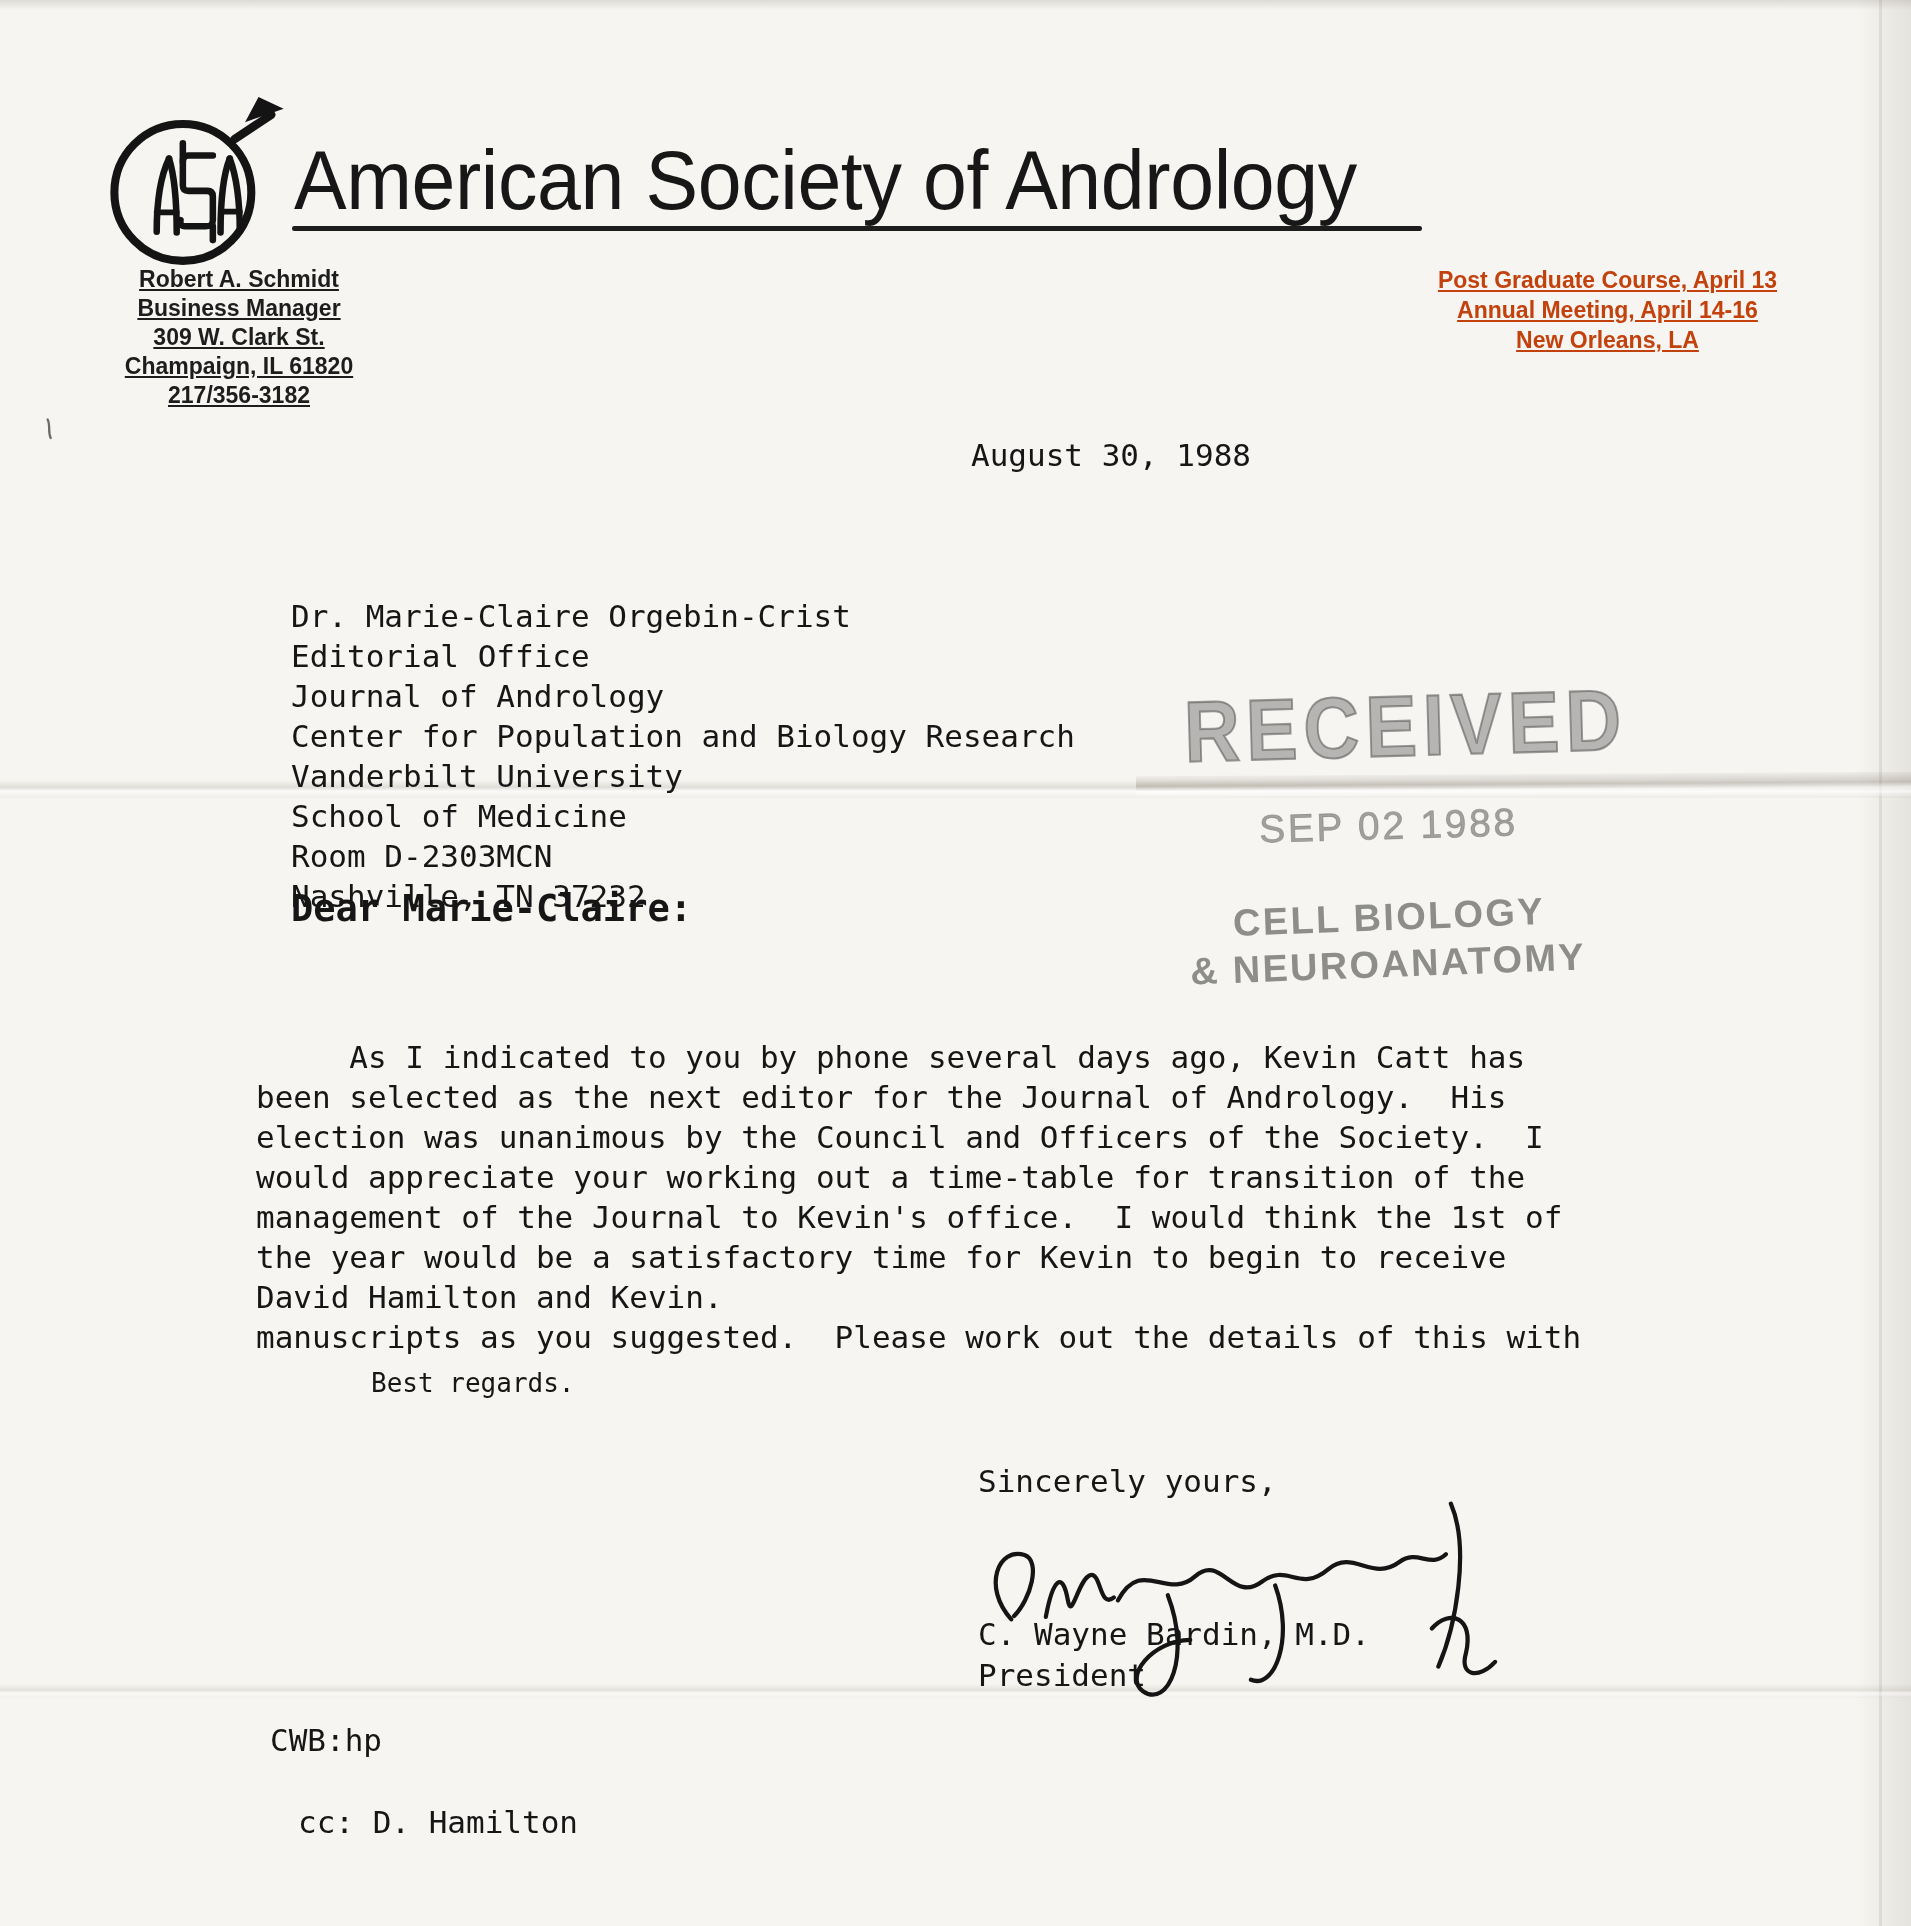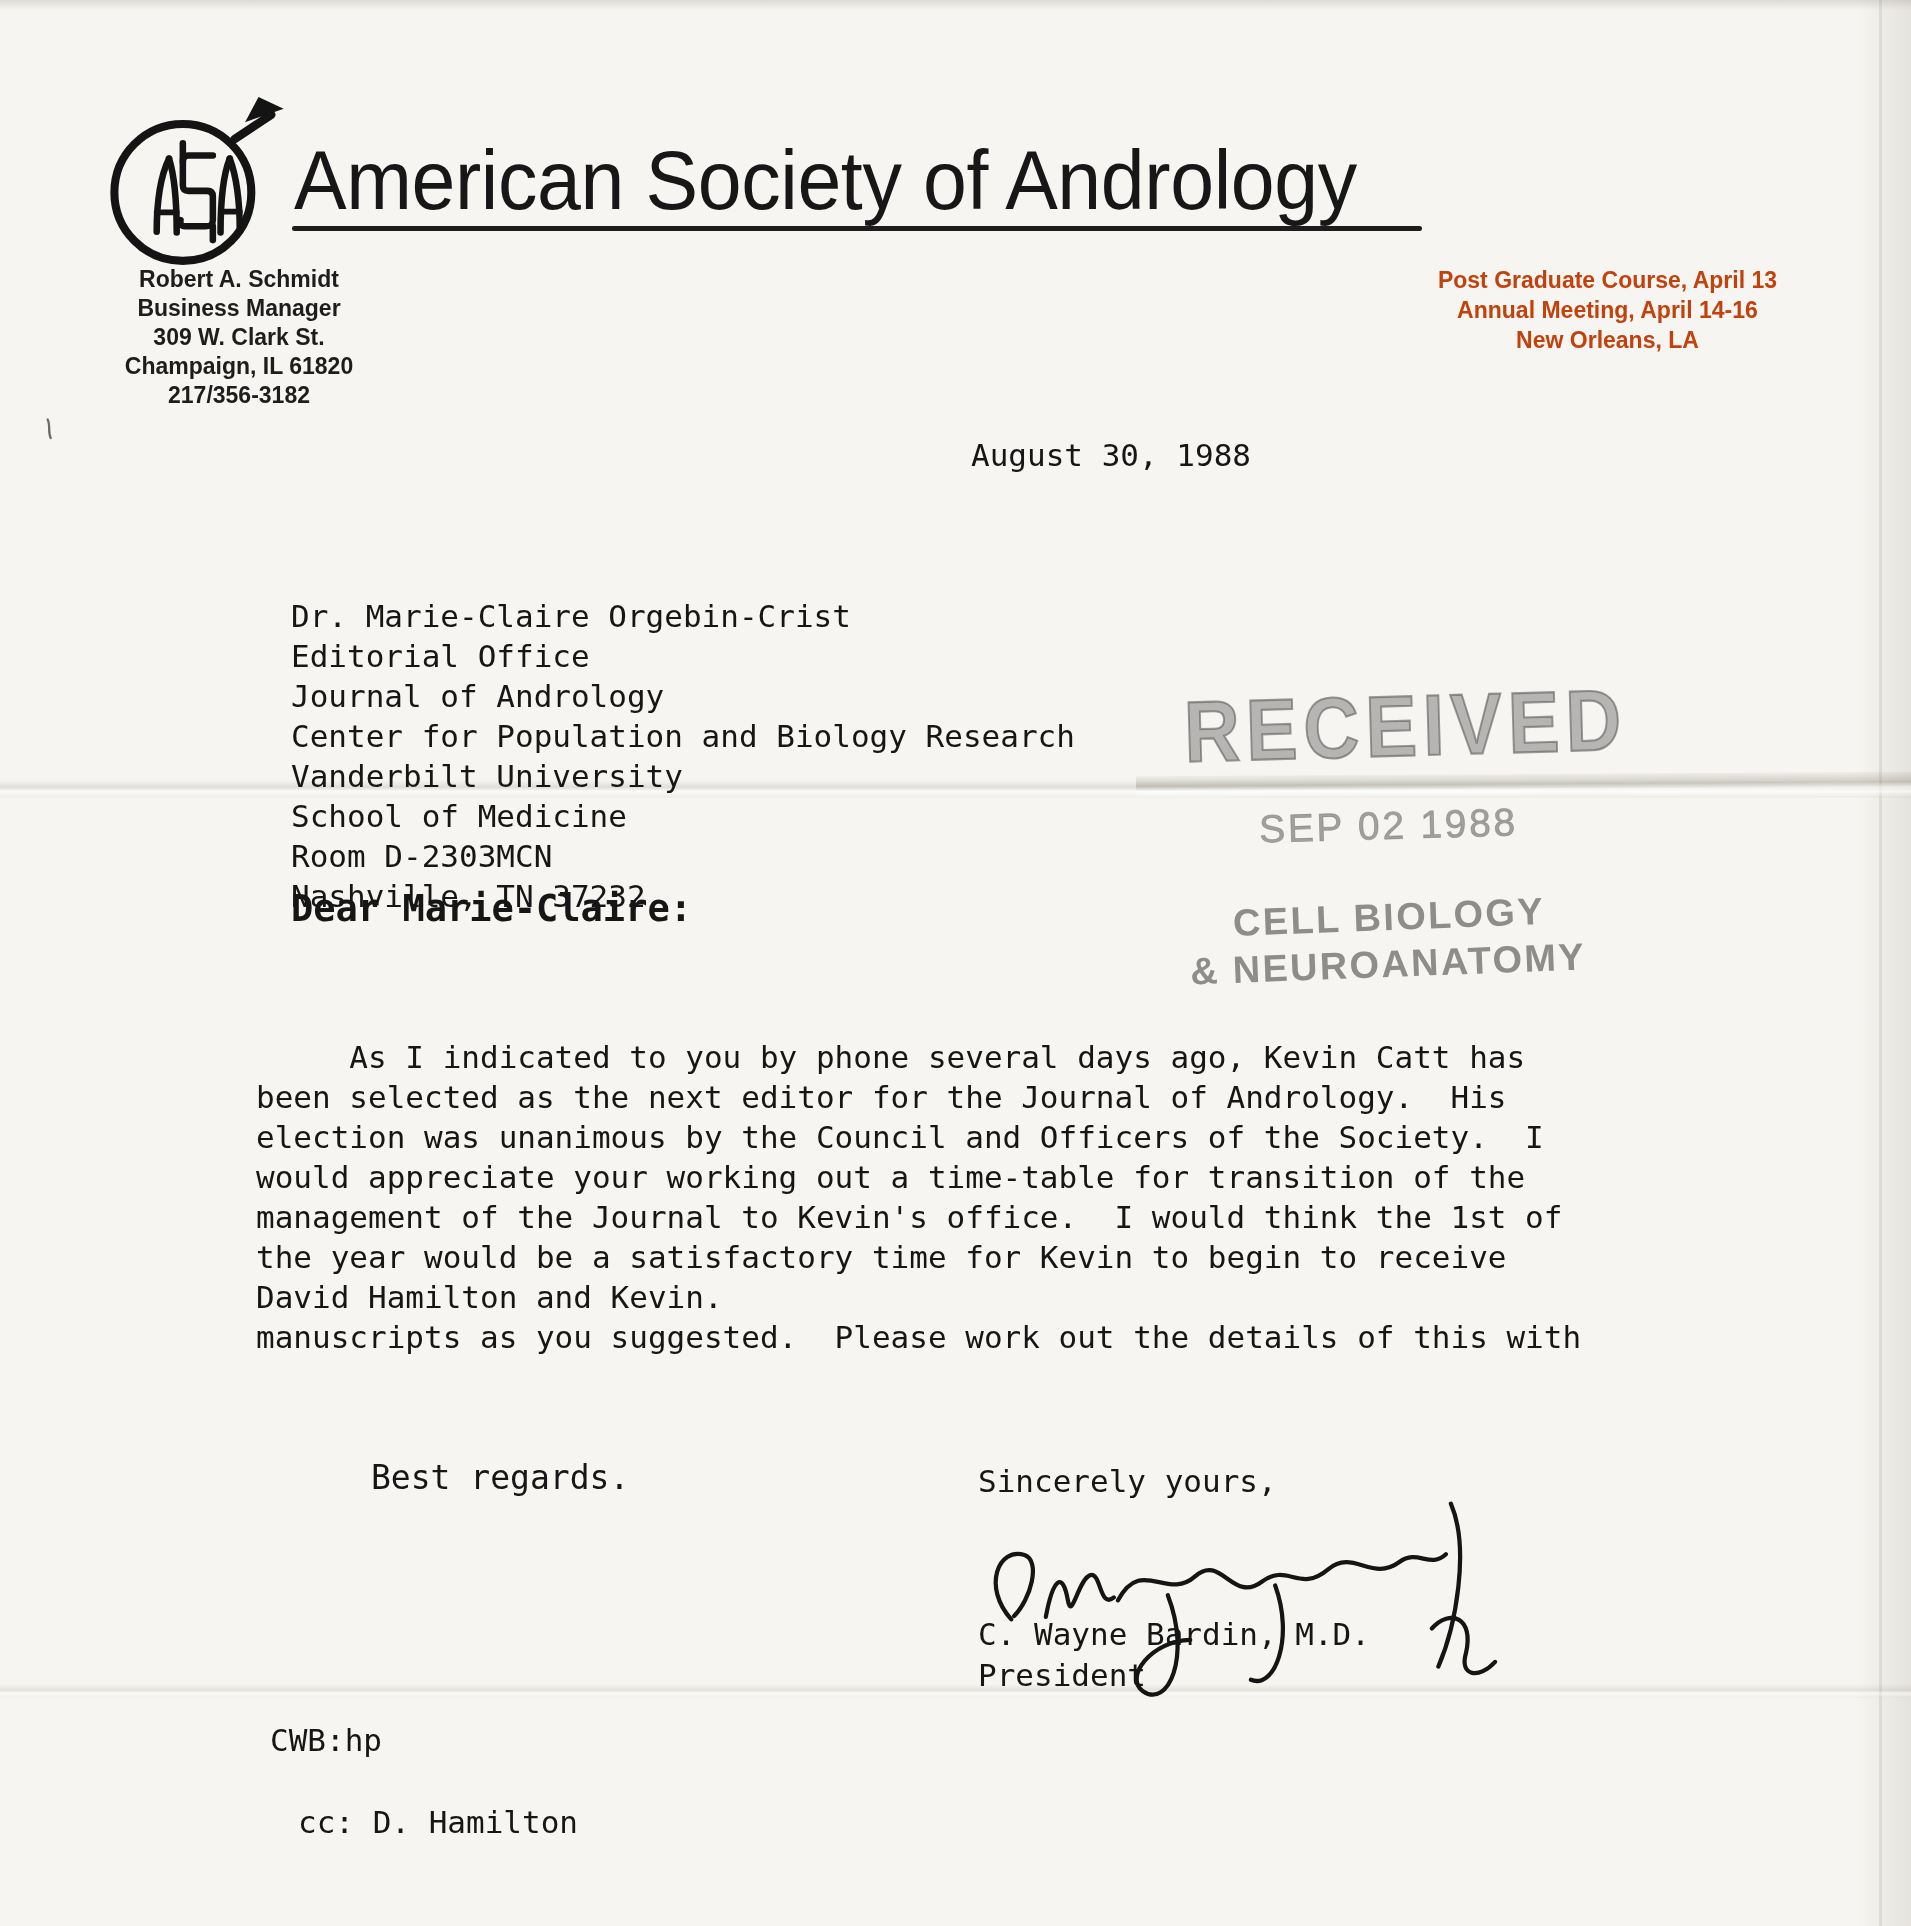--- a/index.html
+++ b/index.html
@@ -26,30 +26,30 @@
   
   .logo{position:absolute;left:99px;top:97px;}
   .org-name{position:absolute;left:294px;top:139px;font-size:83px;line-height:1;
     letter-spacing:-0.4px;transform:scaleX(0.95);transform-origin:left bottom;color:#171717;}
   .org-underline{position:absolute;left:292px;top:226px;width:1130px;height:5px;
     background:#1d1d1d;border-radius:2.3px;}
   .sender-block{position:absolute;left:111px;top:265px;width:256px;text-align:center;
     font-size:23px;line-height:29px;font-weight:bold;color:#1d1d1d;}
   .event-block{position:absolute;left:1350px;top:265px;width:515px;text-align:center;
     font-size:23px;line-height:30px;font-weight:bold;color:#c2410c;}
-  .sender-block .lh-line,.event-block .lh-line{white-space:pre;}
+  .sender-block .lh-line,.event-block .lh-line{white-space:pre;text-decoration:underline;}
 
   
   .type{font-family:"DejaVu Sans Mono","Liberation Mono",monospace;color:#161616;}
   .type-line{white-space:pre;}
   .date-line{position:absolute;left:971px;top:435px;font-size:31px;line-height:40px;}
   .recipient{position:absolute;left:291px;top:596px;font-size:31px;line-height:40px;}
   .salutation{position:absolute;left:291px;top:889px;font-size:37px;line-height:40px;font-weight:bold;}
   .body-par{position:absolute;left:256px;top:1025px;font-size:31px;line-height:40px;margin-top:12px;}
-  .closing{position:absolute;left:371px;top:1458px;font-size:33px;line-height:40px;}
+  .closing{position:absolute;left:371px;top:1363px;font-size:26px;line-height:40px;}
   .valediction{position:absolute;left:978px;top:1461px;font-size:31px;line-height:40px;}
   .sig-name{position:absolute;left:978px;top:1614px;font-size:31px;line-height:40px;text-align:right;}
   .sig-title{position:absolute;left:978px;top:1655px;font-size:31px;line-height:40px;}
   .reference{position:absolute;left:270px;top:1720px;font-size:31px;line-height:40px;}
   .cc-line{position:absolute;left:270px;top:1802px;font-size:31px;line-height:40px;margin-left:28px;}
   .signature-svg{position:absolute;left:952px;top:1472px;}
 
   
   .stamp{position:absolute;color:#7e7e7e;}
   .stamp-received{left:1183px;top:689px;font-size:77px;line-height:1;font-weight:bold;

